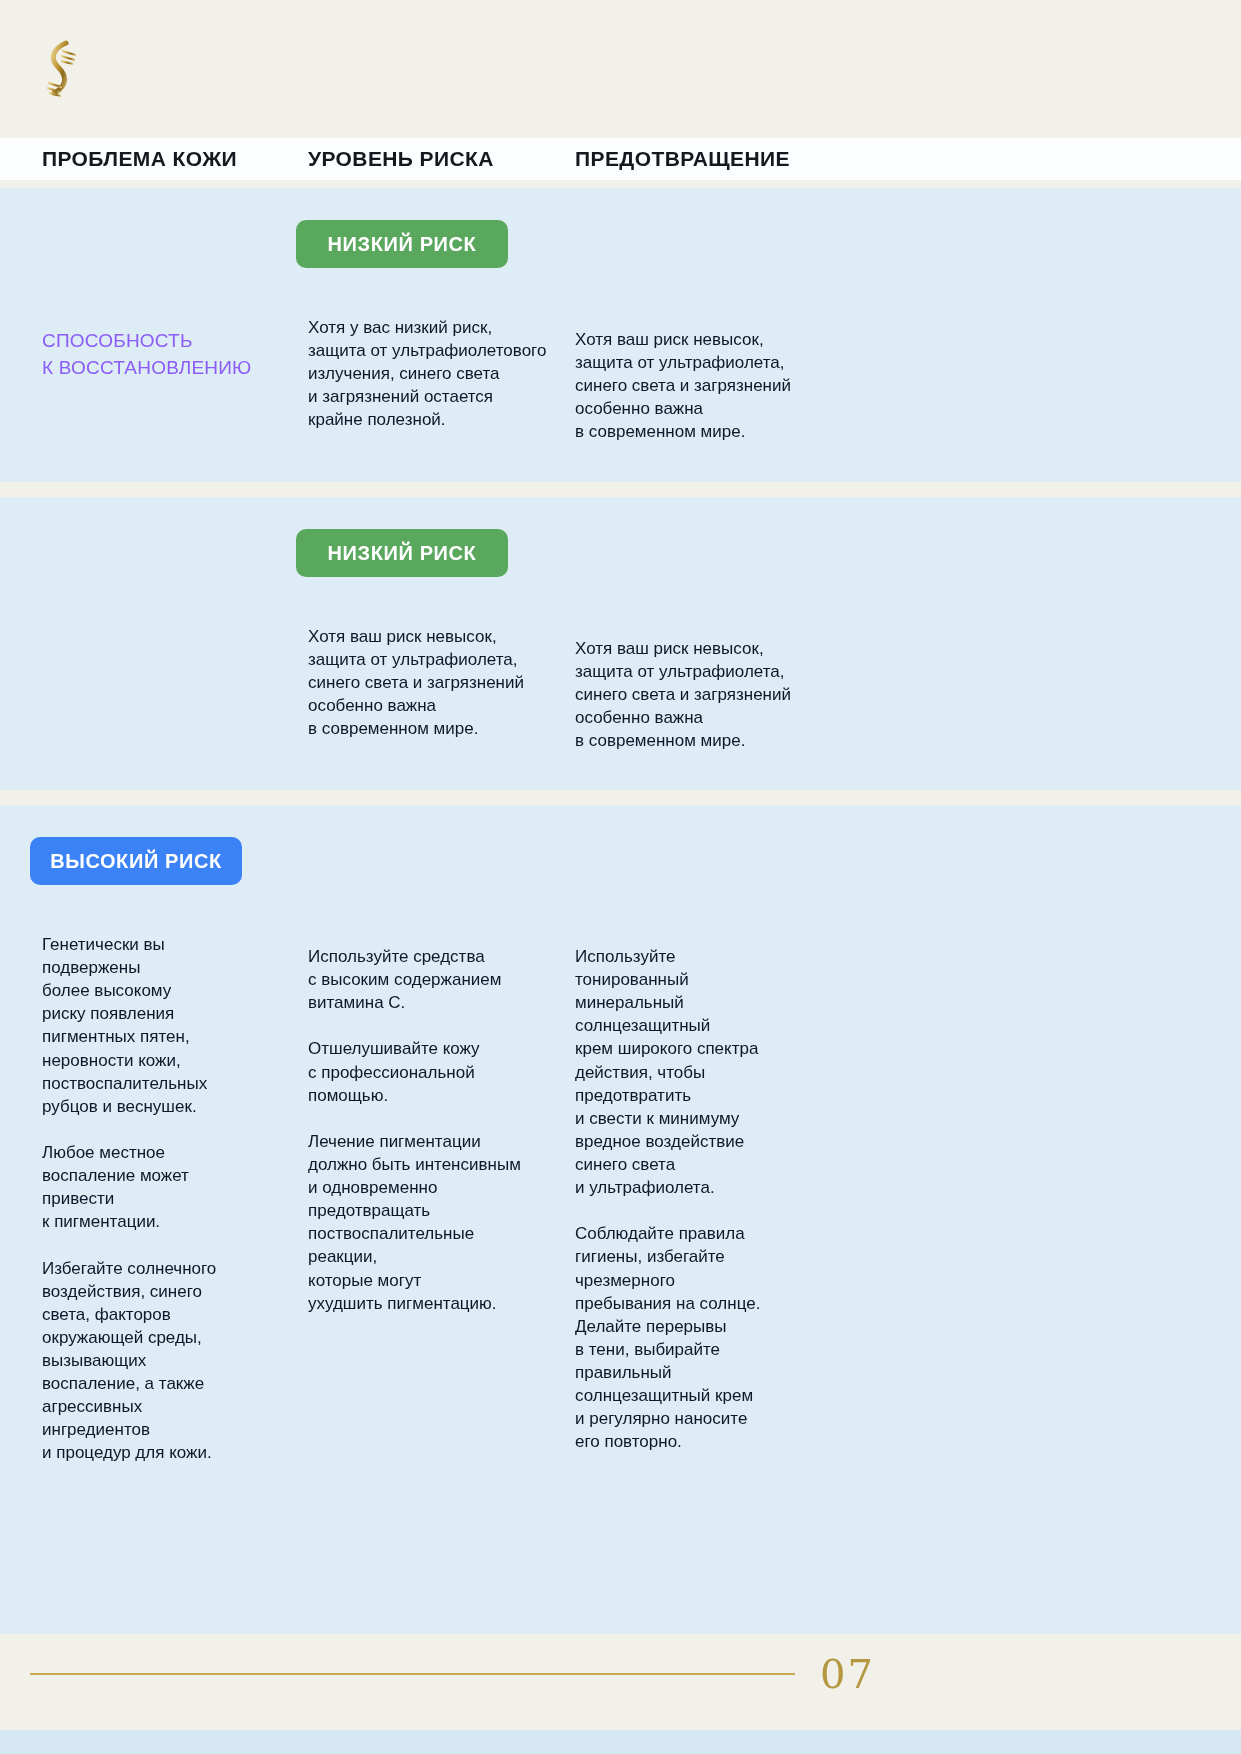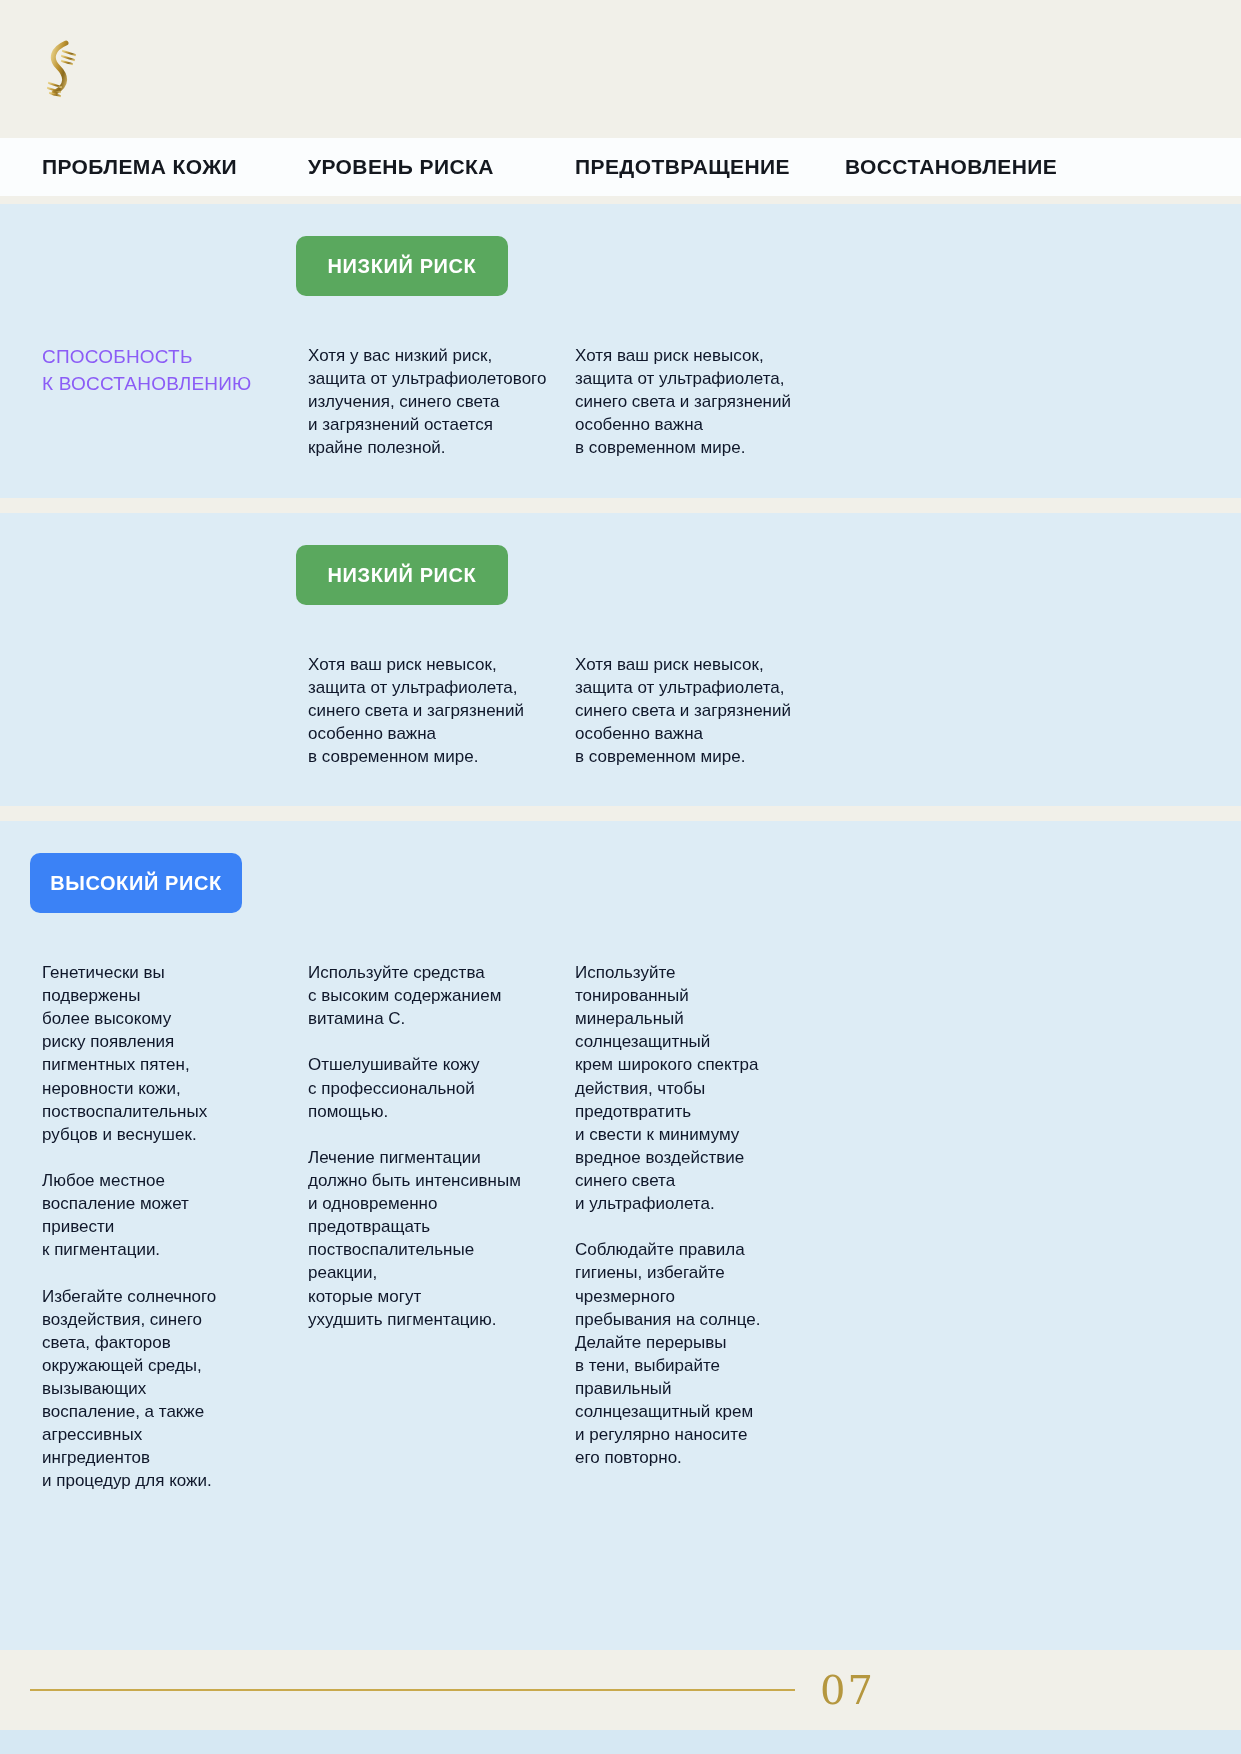--- a/index.html
+++ b/index.html
@@ -11,21 +11,21 @@
     background:#f1f0e9;
     font-family:"Liberation Sans", sans-serif;
     overflow:hidden;
   }
   
   .top-band { height:138px; padding:40px 0 0 42px; }
   .logo { display:inline-block; }
 
   
   .header-bar {
-    height:58px;
+    height:42px;
     background:#fbfdfe;
     display:grid;
     grid-template-columns:266px 267px 270px 1fr;
     align-items:center;
     padding-left:42px; padding-right:30px;
   }
   .header-bar .col-head {
     font-size:21px; font-weight:700; color:#14181f;
     letter-spacing:0.4px; text-transform:uppercase;
   }
@@ -42,21 +42,21 @@
   .card.h294 { min-height:294px; }
   .card.h293 { min-height:293px; }
   .card.h829 { min-height:829px; margin-bottom:0; }
   .spacer { height:108px; }
   .problem-label {
     font-size:19px; font-weight:400; color:#8b5cf6;
     line-height:1.4; letter-spacing:0.2px;
     white-space:pre-line; text-transform:uppercase;
   }
   .risk-badge {
-    width:212px; height:60px;
+    width:212px; height:48px;
     margin-left:-12px; margin-bottom:48px;
     border-radius:10px;
     display:flex; align-items:center; justify-content:center;
     color:#ffffff; font-size:20px; font-weight:700;
     letter-spacing:0.6px; text-transform:uppercase;
   }
   .cell-text {
     font-size:17px; color:#0f172a; line-height:1.36;
     white-space:pre-line;
     padding-right:14px;
@@ -110,21 +110,20 @@
             <path d="M8 53 L18 56"></path>
         </g>
       </svg>
     </span>
   </div>
 
   <div class="header-bar">
     <div class="col-head">ПРОБЛЕМА КОЖИ</div>
     <div class="col-head">УРОВЕНЬ РИСКА</div>
     <div class="col-head">ПРЕДОТВРАЩЕНИЕ</div>
-    <div class="col-head">ВОССТАНОВЛЕНИЕ</div>
   </div>
 
   <div class="cards">
 
     <section class="card h294">
       <div>
         <div class="spacer"></div>
         <div class="problem-label">СПОСОБНОСТЬ
 К ВОССТАНОВЛЕНИЮ</div>
       </div>

